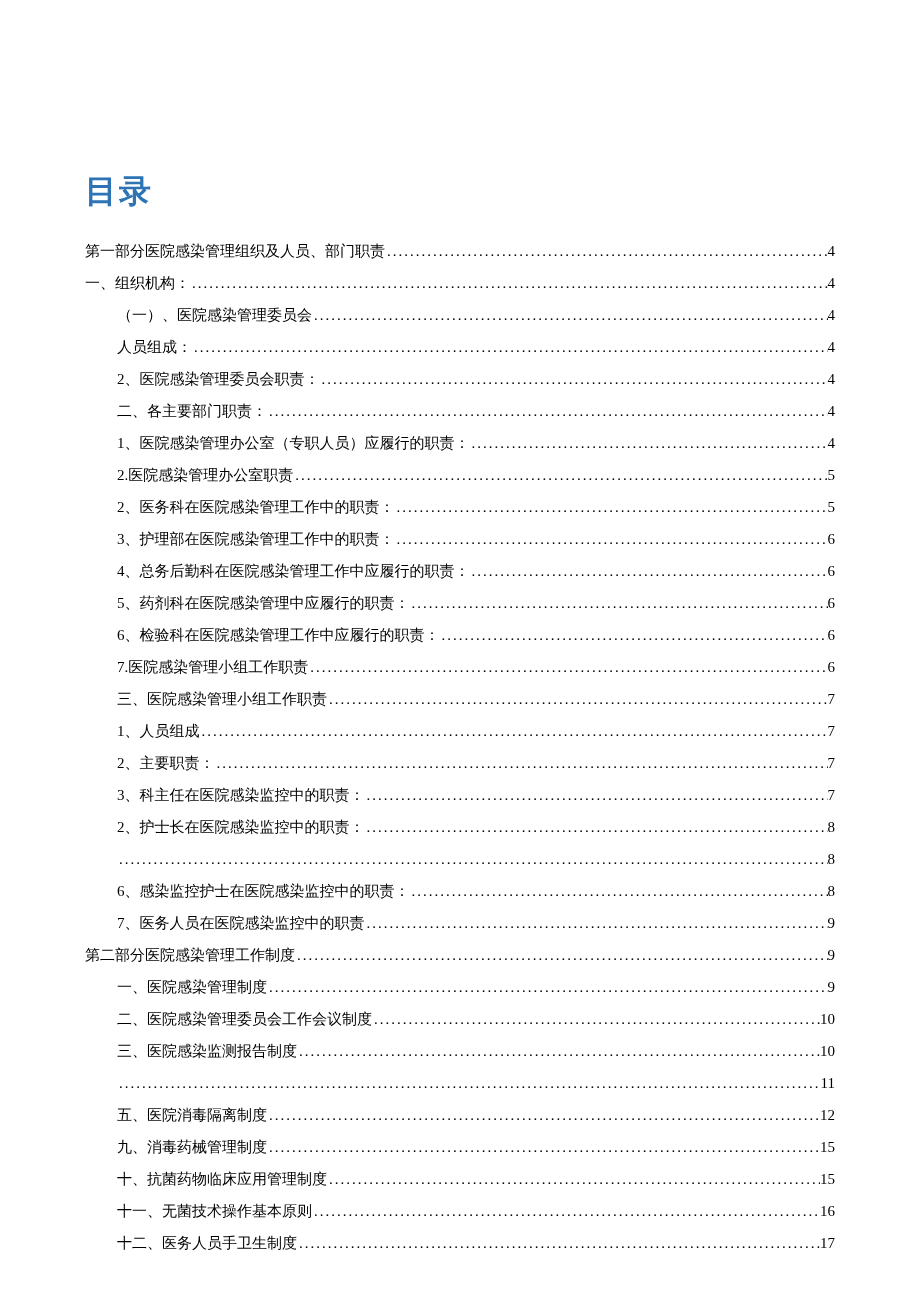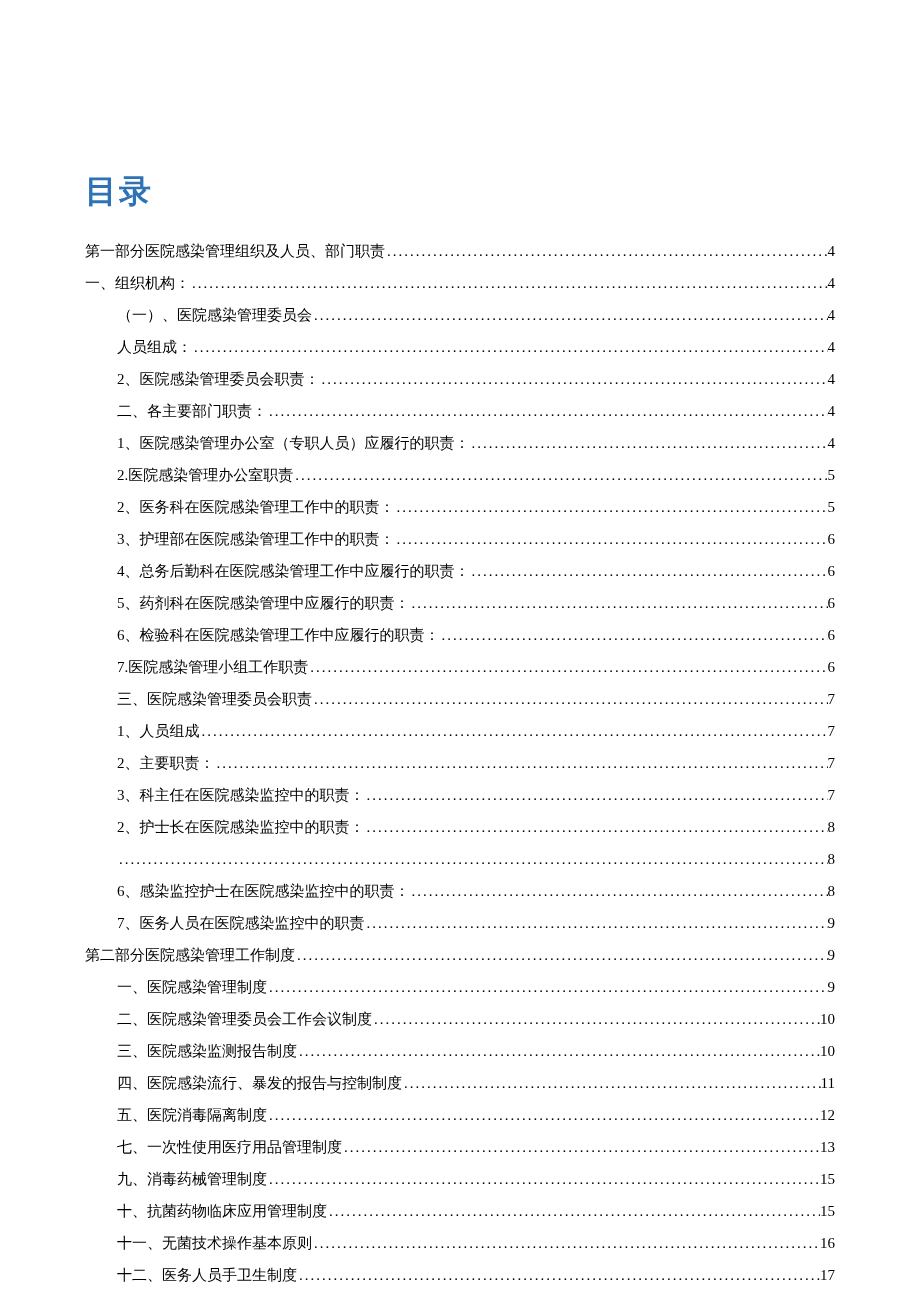--- a/index.html
+++ b/index.html
@@ -124,21 +124,21 @@
         <span class="toc-label">6、检验科在医院感染管理工作中应履行的职责：</span>
         <span class="toc-dots"></span>
         <span class="toc-page">6</span>
       </div>
       <div class="toc-line indent-1">
         <span class="toc-label">7.医院感染管理小组工作职责 </span>
         <span class="toc-dots"></span>
         <span class="toc-page">6</span>
       </div>
       <div class="toc-line indent-1">
-        <span class="toc-label">三、医院感染管理委员会职责 </span>
+        <span class="toc-label">三、医院感染管理小组工作职责 </span>
         <span class="toc-dots"></span>
         <span class="toc-page">7</span>
       </div>
       <div class="toc-line indent-1">
         <span class="toc-label">1、人员组成 </span>
         <span class="toc-dots"></span>
         <span class="toc-page">7</span>
       </div>
       <div class="toc-line indent-1">
         <span class="toc-label">2、主要职责：</span>
@@ -183,33 +183,27 @@
         <span class="toc-label">二、医院感染管理委员会工作会议制度 </span>
         <span class="toc-dots"></span>
         <span class="toc-page">10</span>
       </div>
       <div class="toc-line indent-1">
         <span class="toc-label">三、医院感染监测报告制度 </span>
         <span class="toc-dots"></span>
         <span class="toc-page">10</span>
       </div>
       <div class="toc-line indent-1">
-        <span class="toc-label">四、医院感染流行、暴发的报告与控制制度 </span>
         <span class="toc-dots"></span>
         <span class="toc-page">11</span>
       </div>
       <div class="toc-line indent-1">
         <span class="toc-label">五、医院消毒隔离制度 </span>
         <span class="toc-dots"></span>
         <span class="toc-page">12</span>
-      </div>
-      <div class="toc-line indent-1">
-        <span class="toc-label">七、一次性使用医疗用品管理制度 </span>
-        <span class="toc-dots"></span>
-        <span class="toc-page">13</span>
       </div>
       <div class="toc-line indent-1">
         <span class="toc-label">九、消毒药械管理制度 </span>
         <span class="toc-dots"></span>
         <span class="toc-page">15</span>
       </div>
       <div class="toc-line indent-1">
         <span class="toc-label">十、抗菌药物临床应用管理制度 </span>
         <span class="toc-dots"></span>
         <span class="toc-page">15</span>

